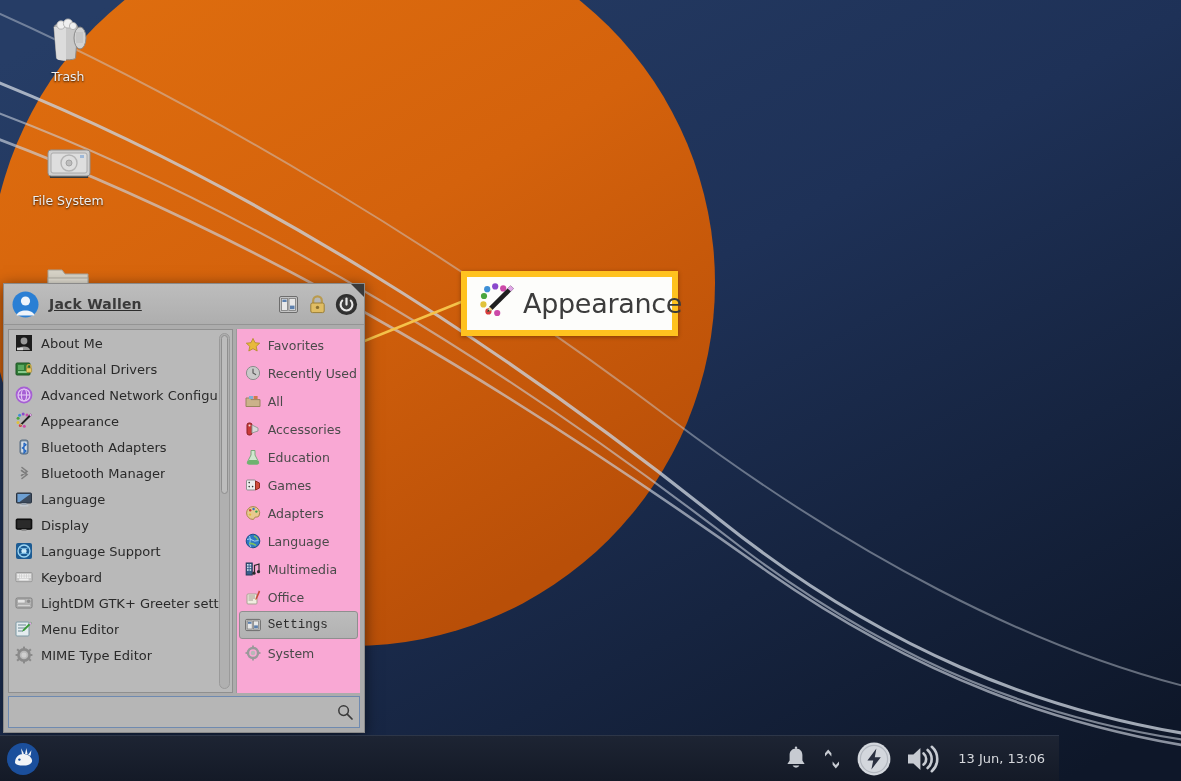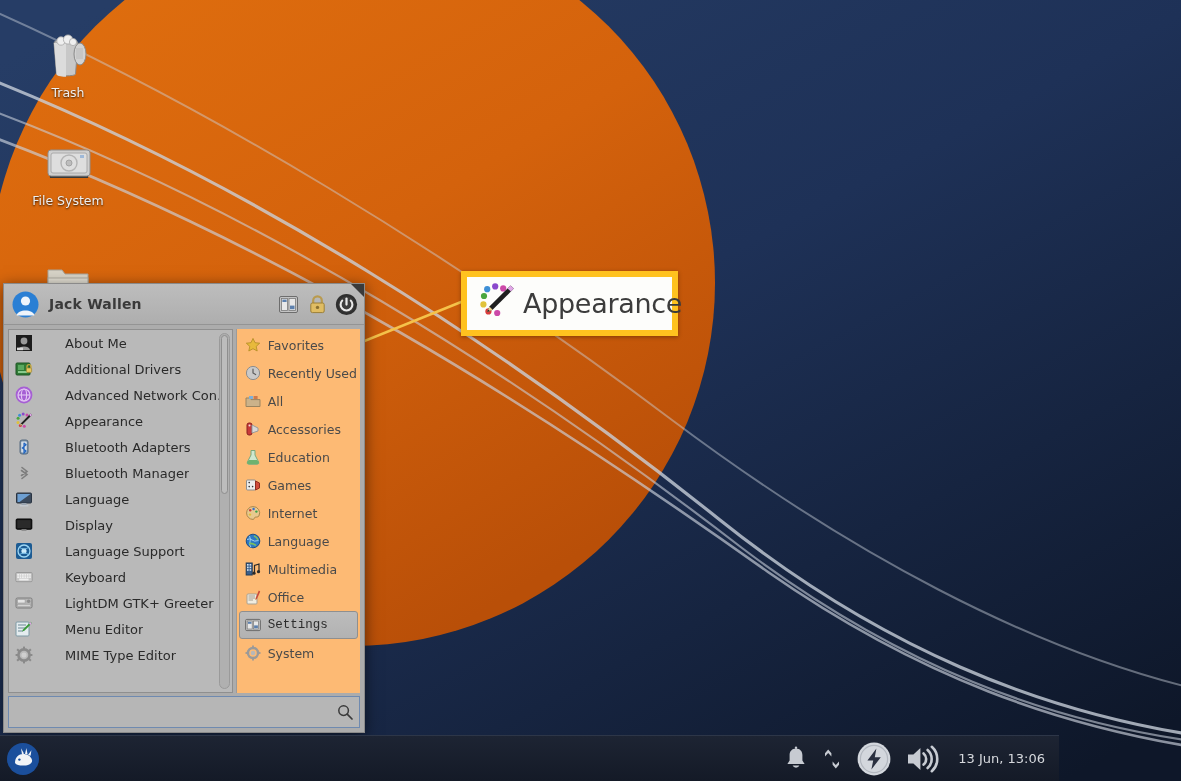--- a/index.html
+++ b/index.html
@@ -44,20 +44,21 @@
     color: #2d2d2d;
   }
   
   #wm-header {
     height: 41px;
     background: linear-gradient(#bdbdbd, #aeaeae);
     border-bottom: 1px solid #949494;
     display: flex; align-items: center;
     padding: 0 4px 0 8px;
     position: relative;
+    text-decoration: underline;
   }
   #wm-avatar { width: 27px; height: 27px; flex: 0 0 27px; margin-right: 10px; }
   #wm-username {
     font-weight: bold; font-size: 14px; color: #3a3a3a;
     flex: 1 1 auto; letter-spacing: .2px;
   }
   .wm-hbtn {
     width: 28px; height: 28px;
     display: flex; align-items: center; justify-content: center;
     margin-left: 1px;
@@ -83,21 +84,21 @@
   }
   .app-row {
     display: flex; align-items: center;
     height: 26px;
     padding-left: 6px;
     font-size: 13px;
     color: #2a2a2a;
     white-space: nowrap;
   }
   .app-row .ico { width: 18px; height: 18px; flex: 0 0 18px; margin-right: 8px; }
-  .app-row .nm { overflow: hidden; text-overflow: ellipsis; margin-left: 24px; }
+  .app-row .nm { overflow: hidden; text-overflow: ellipsis; }
 
   
   #wm-sb {
     position: absolute; right: 2px; top: 3px;
     width: 11px; height: calc(100% - 6px);
     background: #b0b0b0;
     border: 1px solid #9a9a9a;
     border-radius: 6px;
   }
   #wm-sb-thumb {
@@ -105,21 +106,21 @@
     width: 7px; height: 45%;
     background: #bcbcbc;
     border: 1px solid #8e8e8e;
     border-radius: 5px;
   }
 
   #wm-cats {
     flex: 0 0 108px;
     margin: 4px 4px 3px 3px;
     padding-top: 2px;
-    background: #fdba74;
+    background: #f9a8d4;
     border-left: 1px solid #9b9b9b;
   }
   .cat-row {
     display: flex; align-items: center;
     height: 28px;
     padding-left: 5px;
     margin: 0 2px;
     font-size: 12.5px;
     color: #4a4a4a;
     border: 1px solid transparent;
@@ -228,21 +229,21 @@
     <circle cx="352" cy="283" r="363" fill="url(#gOrange)"></circle>
 
     <g fill="none" stroke="#cbd2dc" stroke-opacity="0.78">
       <path d="M -60 60 C 240 170 520 360 720 520 C 880 648 1040 712 1200 736" stroke-width="3.2"></path>
       <path d="M -60 92 C 250 198 540 392 742 548 C 898 666 1048 722 1200 742" stroke-width="2.2" stroke-opacity="0.58"></path>
       <path d="M -60 118 C 270 232 560 424 768 572 C 920 678 1060 726 1200 748" stroke-width="2.6" stroke-opacity="0.66"></path>
       <path d="M -60 -12 C 200 96 470 268 672 420 C 848 552 1030 650 1200 690" stroke-width="2" stroke-opacity="0.45"></path>
     </g>
   </svg>
 
-  <div class="desk-icon" style="left:20px; top:30px;">
+  <div class="desk-icon" style="left:20px; top:14px;">
     <span class="glyph">
       <svg width="52" height="52" viewBox="0 0 52 52">
         <ellipse cx="24" cy="13" rx="12" ry="4" fill="#d8d8d8" stroke="#8f8f8f"></ellipse>
         <path d="M12 13 L14.5 44 C14.5 46.5 33.5 46.5 33.5 44 L36 13 Z" fill="#c8c8c8" stroke="#8a8a8a"></path>
         <path d="M12 13 L14.5 44 C14.5 46.5 22 46.8 24 46.8 L24 13 Z" fill="#dcdcdc"></path>
         <g fill="#efefef" stroke="#a8a8a8" stroke-width=".8">
           <circle cx="19" cy="11" r="4.2"></circle>
             <circle cx="26" cy="9.5" r="4.6"></circle>
             <circle cx="31" cy="12" r="3.6"></circle>
         </g>
@@ -585,21 +586,21 @@
         <div class="cat-row">
           <span class="ico">
             <svg width="16" height="16" viewBox="0 0 16 16">
               <path d="M8 1.6 A6.4 6.4 0 1 0 8 14.4 C9.4 14.4 9 13 9.8 12.4 C10.8 11.6 13 12.6 13.9 11 A6.4 6.4 0 0 0 8 1.6 Z" fill="#e8c98f" stroke="#a8864c"></path>
               <circle cx="5.2" cy="5.2" r="1.2" fill="#c93a3a"></circle>
               <circle cx="8.6" cy="4" r="1.2" fill="#3a6fc9"></circle>
               <circle cx="11.4" cy="6.6" r="1.2" fill="#3aa34a"></circle>
               <circle cx="5" cy="9.6" r="1.2" fill="#e0c03a"></circle>
             </svg>
           </span>
-          <span>Internet</span>
+          <span>Adapters</span>
         </div>
 
         <div class="cat-row">
           <span class="ico">
             <svg width="16" height="16" viewBox="0 0 16 16">
               <circle cx="8" cy="8" r="6.8" fill="#2e78c4" stroke="#1c4f86"></circle>
               <path d="M2 6.5 Q5 5 7 7 Q9 9 13.5 7.5" fill="none" stroke="#9fd1f0" stroke-width="1"></path>
               <path d="M4.5 3 Q6 6 5 9 Q4 12 6 14.4" fill="none" stroke="#9fd1f0" stroke-width=".9"></path>
               <path d="M4 10.5 Q8 10 11 12.5" fill="none" stroke="#7ec05f" stroke-width="1.6"></path>
               <path d="M9 3 Q12 4 13 7" fill="none" stroke="#7ec05f" stroke-width="1.6"></path>

